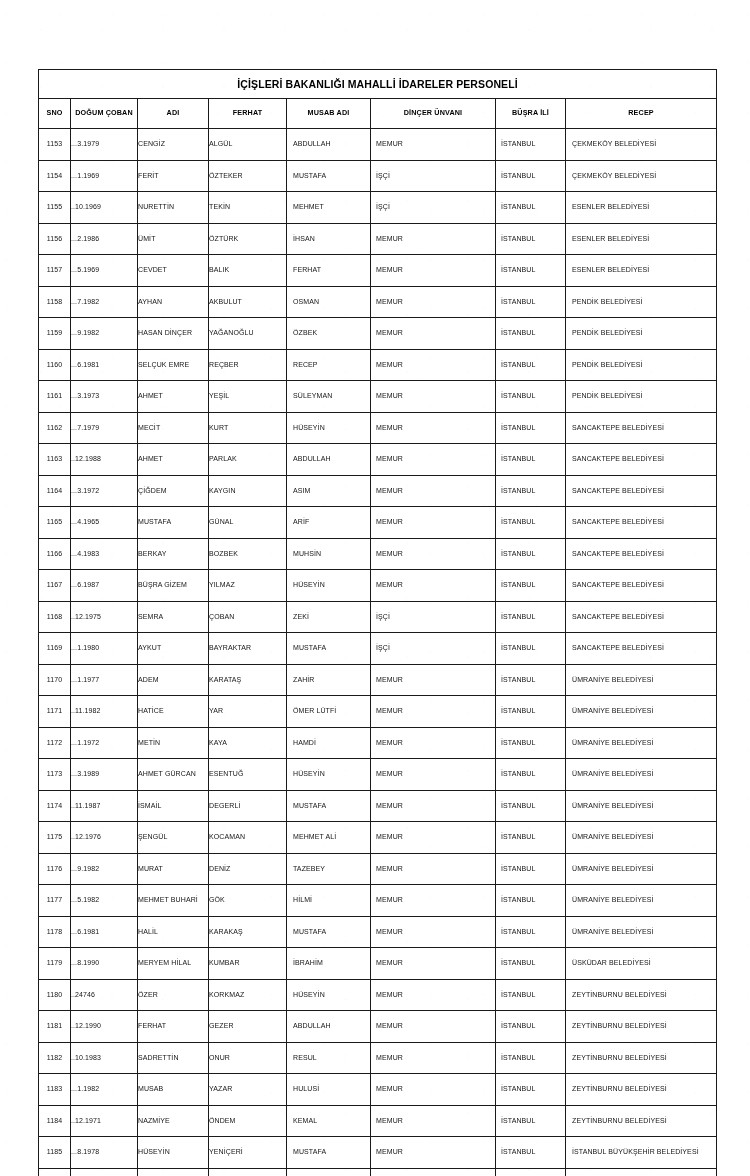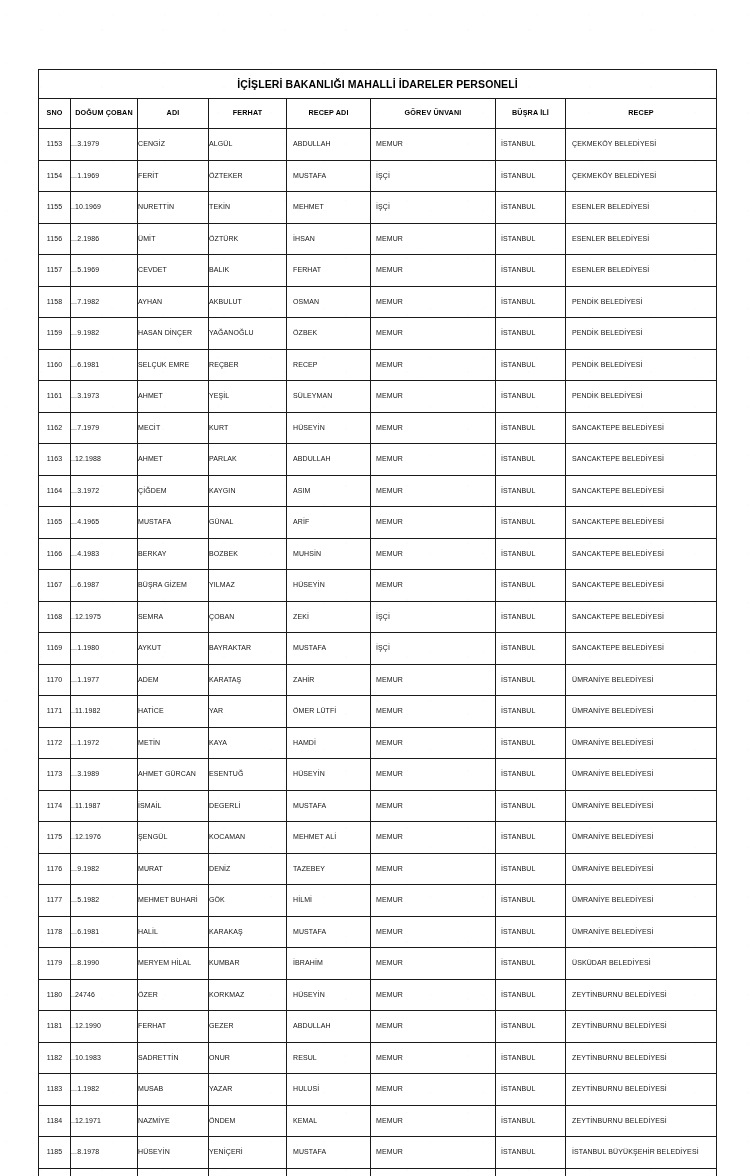--- a/index.html
+++ b/index.html
@@ -150,22 +150,22 @@
 
       <thead>
         <tr>
           <td class="title-cell" colspan="8">İÇİŞLERİ BAKANLIĞI MAHALLİ İDARELER PERSONELİ</td>
         </tr>
         <tr class="hdr-row">
           <th>SNO</th>
           <th>DOĞUM ÇOBAN</th>
           <th>ADI</th>
           <th>FERHAT</th>
-          <th>RECEP ADI</th>
-          <th>GÖREV ÜNVANI</th>
+          <th>MUSAB ADI</th>
+          <th>DİNÇER ÜNVANI</th>
           <th>BÜŞRA İLİ</th>
           <th>RECEP</th>
         </tr>
       </thead>
 
       <tbody id="table-body">
           <tr class="data-row">
             <td class="c-sno">1153</td>
             <td class="c-dogum">...3.1979</td>
             <td class="c-adi">CENGİZ</td>

